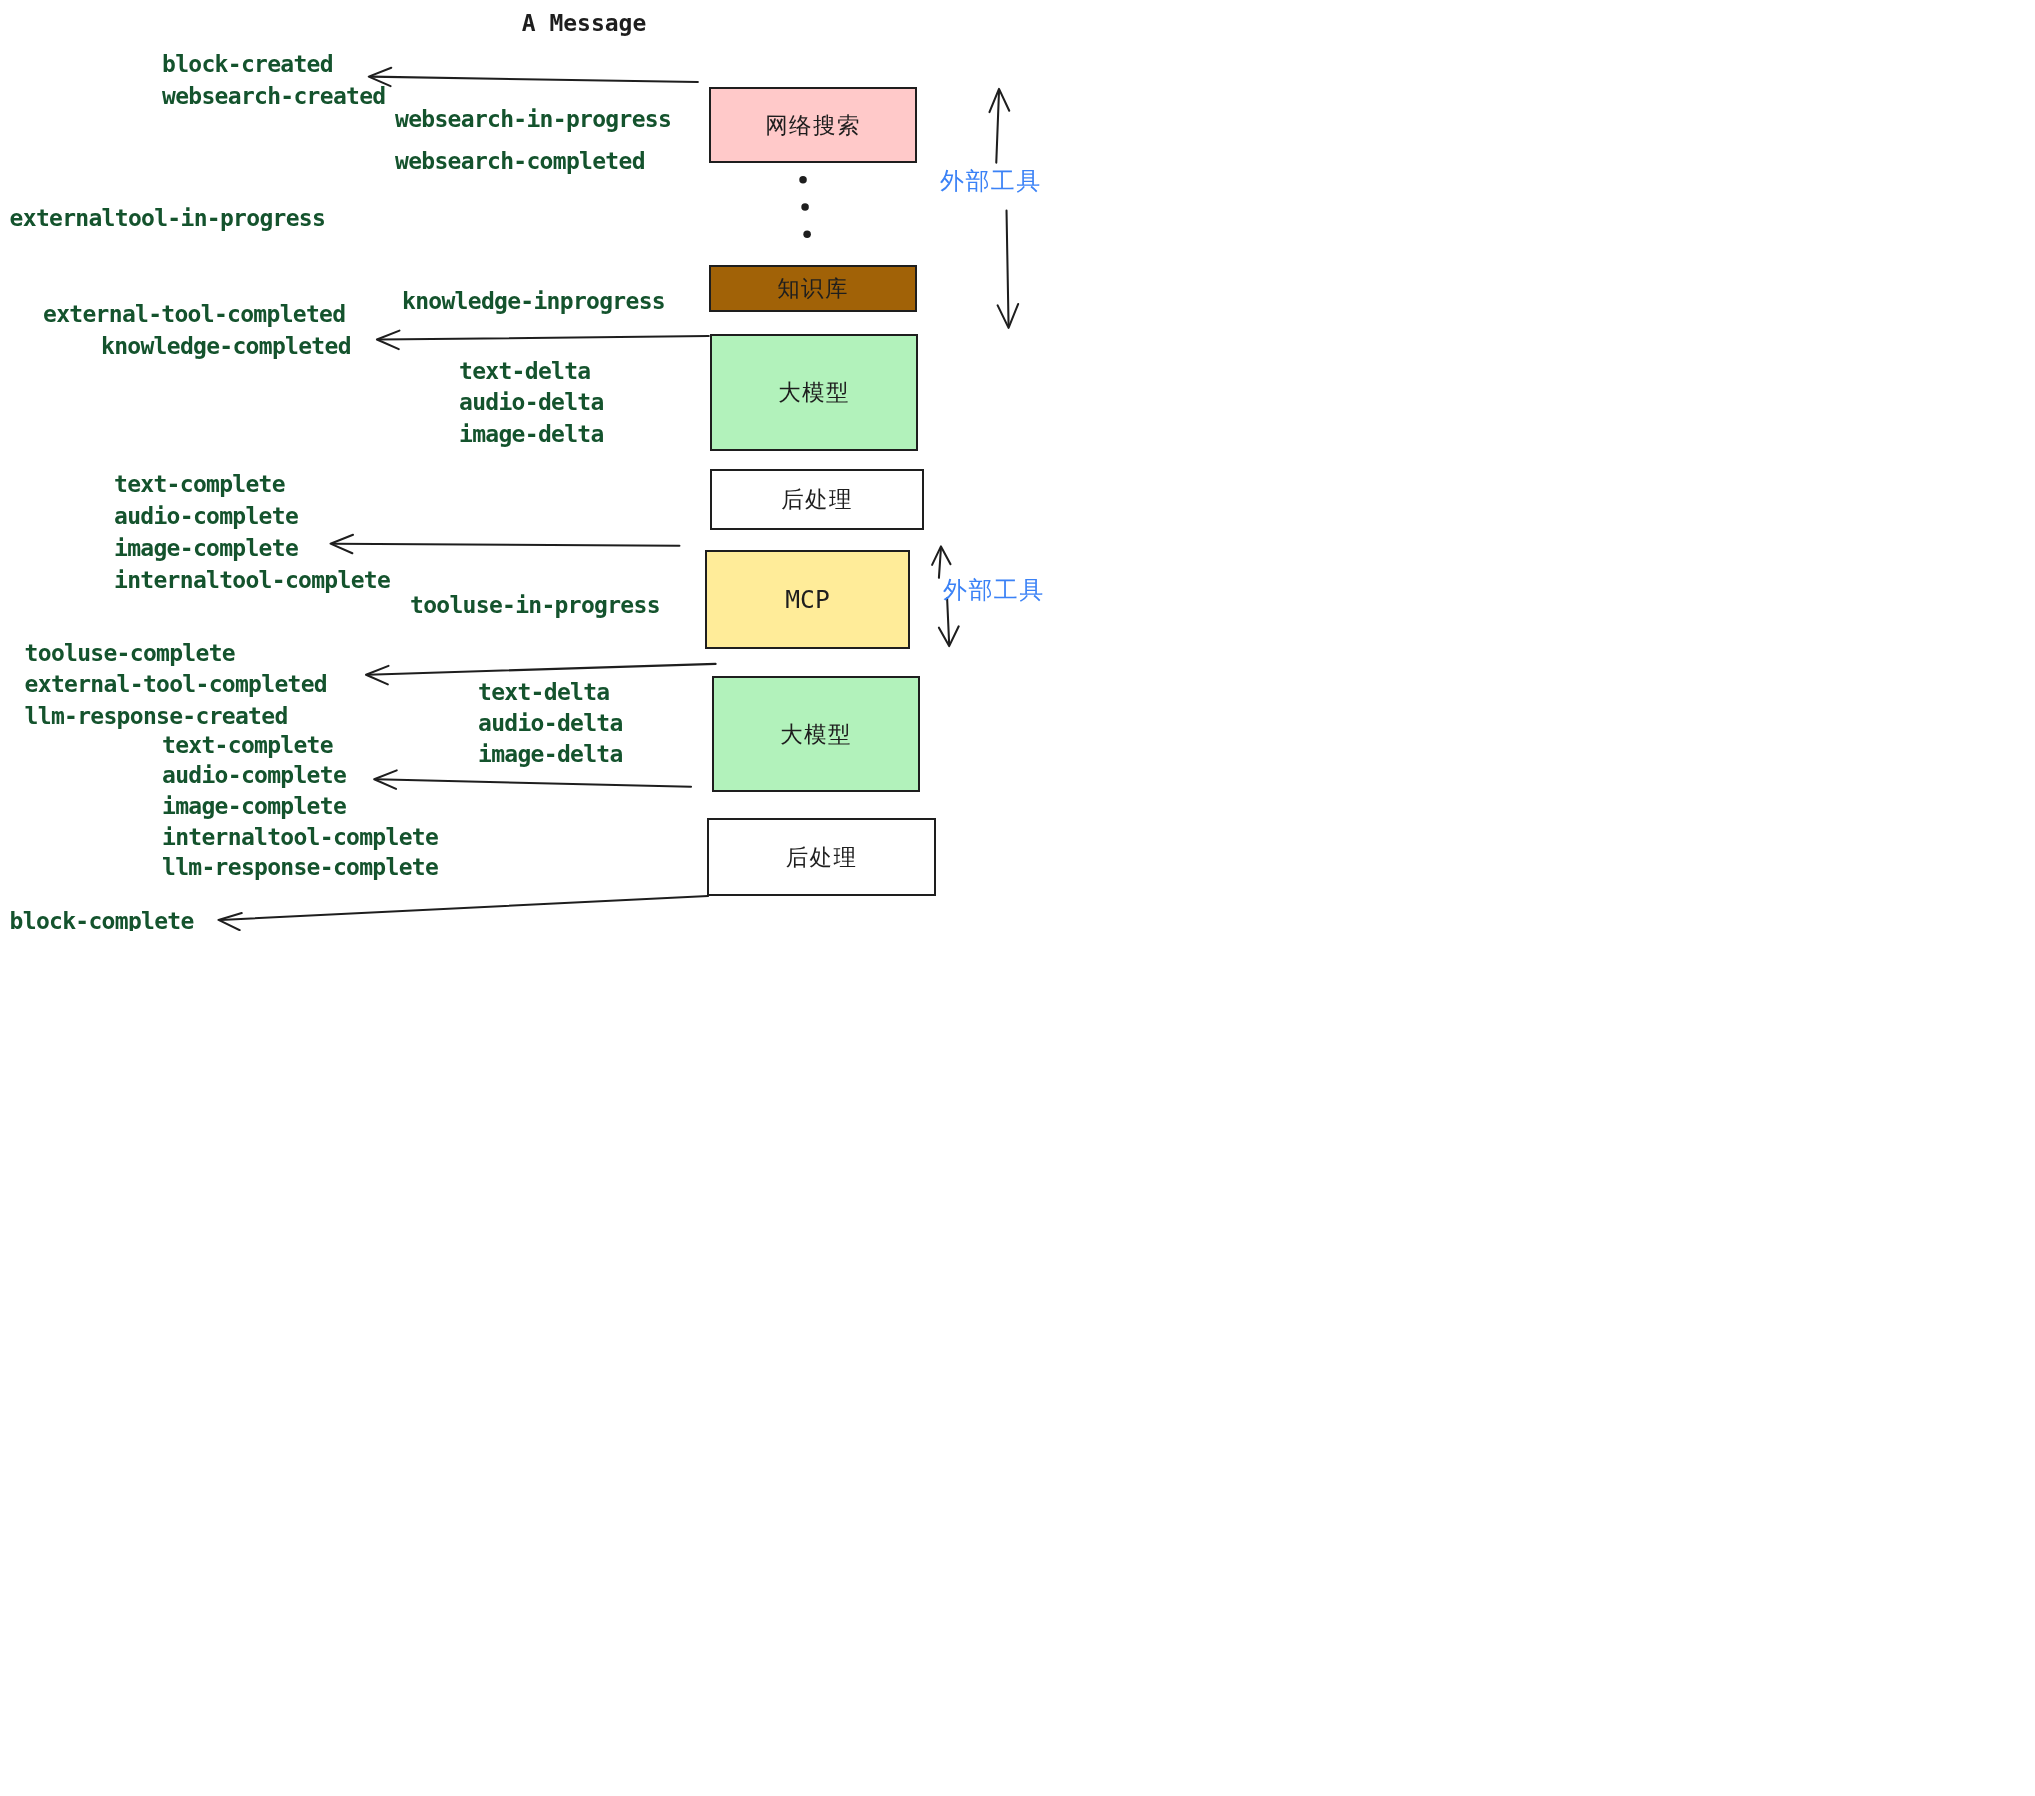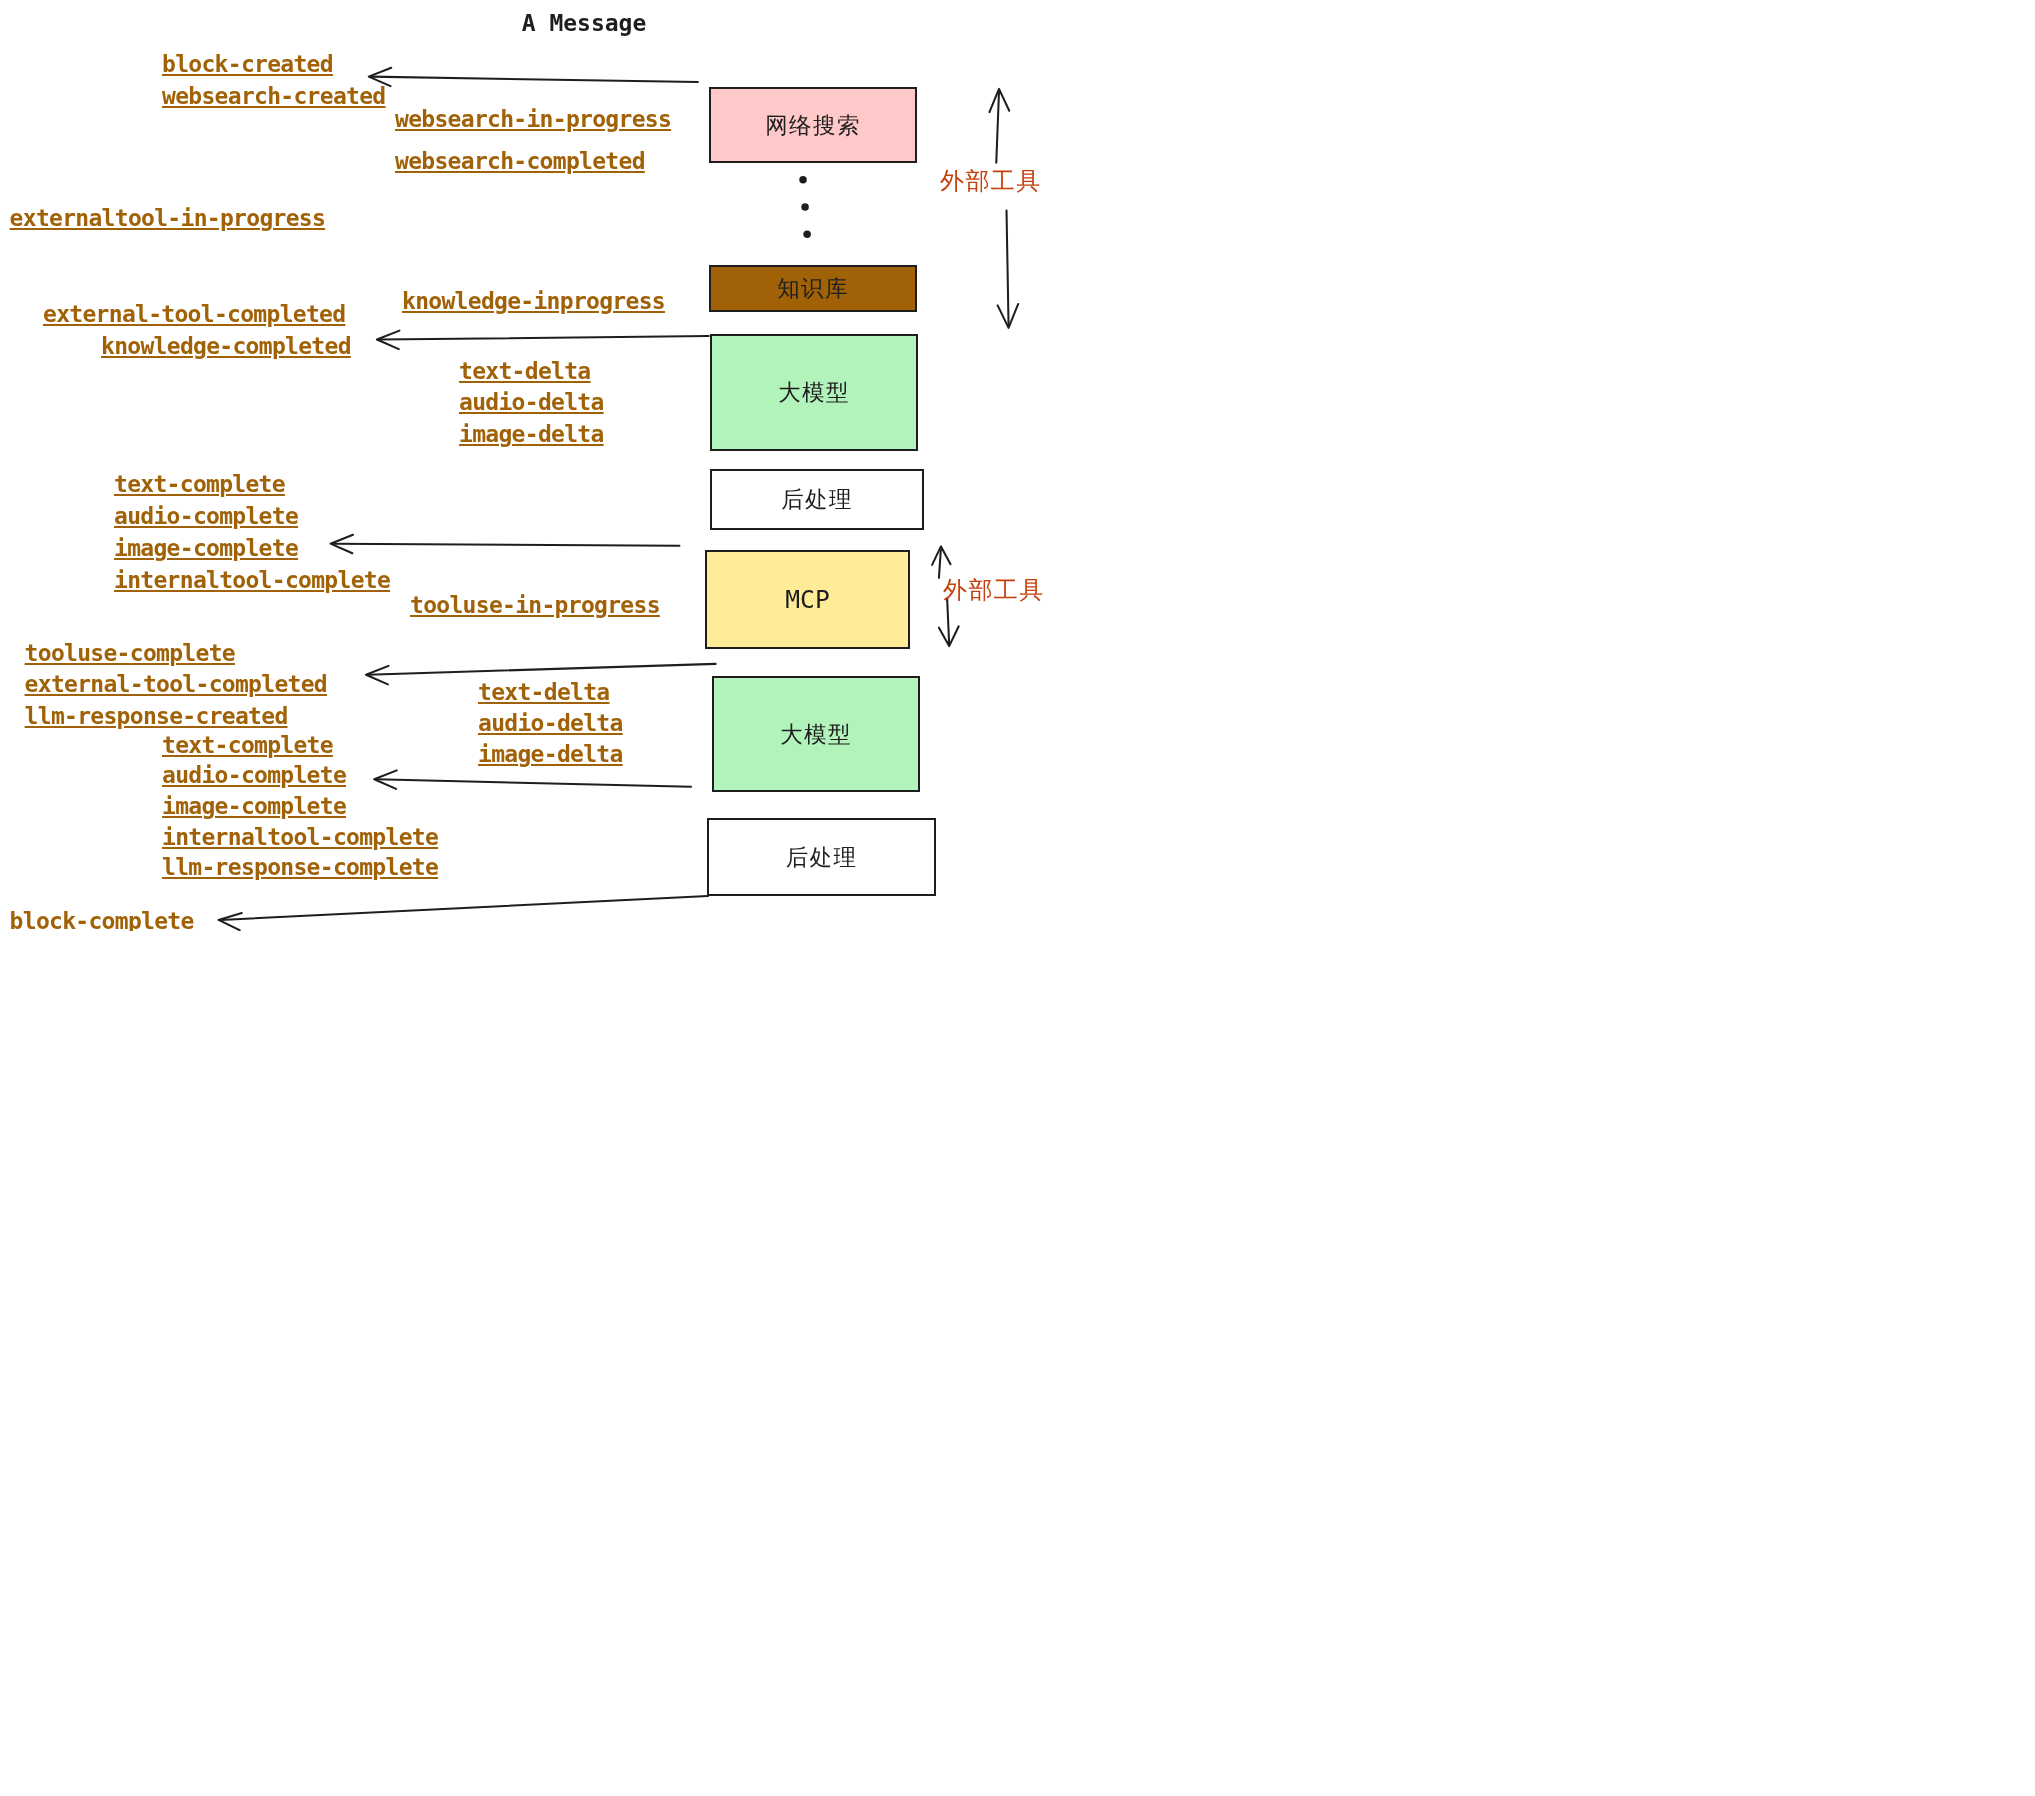--- a/index.html
+++ b/index.html
@@ -3,41 +3,40 @@
 <meta charset="utf-8">
 <style>
   html,body{margin:0;padding:0;}
   body{
     width:1055px;height:931px;position:relative;background:#ffffff;
     font-family:"DejaVu Sans Mono", monospace;color:#1e1e1e;overflow:hidden;
   }
   .ev{
     position:absolute;white-space:nowrap;
     font-family:"DejaVu Sans Mono", monospace;
-    font-size:23px;font-weight:600;line-height:1;color:#a16207;
+    font-size:23px;font-weight:600;line-height:1;color:#14532d;
     letter-spacing:-0.7px;
-    text-decoration:underline;
   }
   .title{
     position:absolute;top:9.6px;left:572px;transform:translateX(-50%);
     font-size:23px;font-weight:700;letter-spacing:0;white-space:nowrap;margin-left:12px;
   }
   .box{
     position:absolute;box-sizing:border-box;border:2px solid #1e1e1e;
     display:flex;align-items:center;justify-content:center;
     font-family:"Liberation Sans","DejaVu Sans",sans-serif;
     font-size:22.5px;color:#1e1e1e;letter-spacing:1.4px;white-space:nowrap;
   }
   .box.mono{
     font-family:"DejaVu Sans Mono",monospace;font-size:24.6px;font-weight:400;letter-spacing:0;
   }
   .side{
     position:absolute;white-space:nowrap;
     font-family:"Liberation Sans","DejaVu Sans",sans-serif;
-    font-size:24px;color:#c2410c;letter-spacing:1.4px;line-height:1;
+    font-size:24px;color:#3b82f6;letter-spacing:1.4px;line-height:1;
   }
   svg.overlay{position:absolute;left:0;top:0;width:1055px;height:931px;pointer-events:none;}
   svg.overlay path{stroke:#1e1e1e;stroke-width:3;fill:none;stroke-linecap:round;stroke-linejoin:round;}
   svg.overlay circle{fill:#1e1e1e;stroke:none;}
 </style>
 </head>
 <body>
 
 <svg class="overlay" viewBox="0 0 1545 1363">
 

